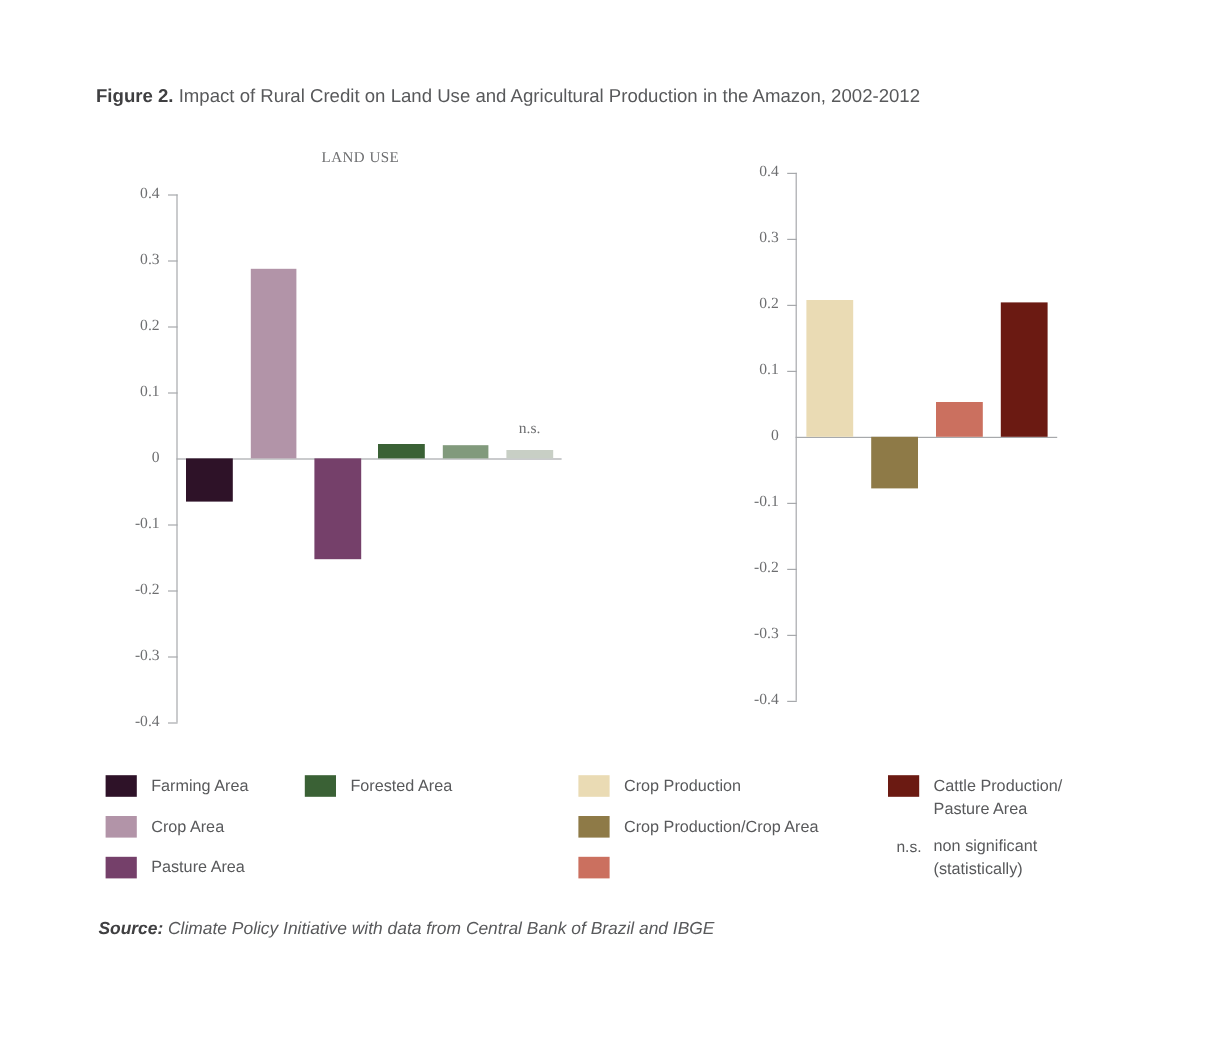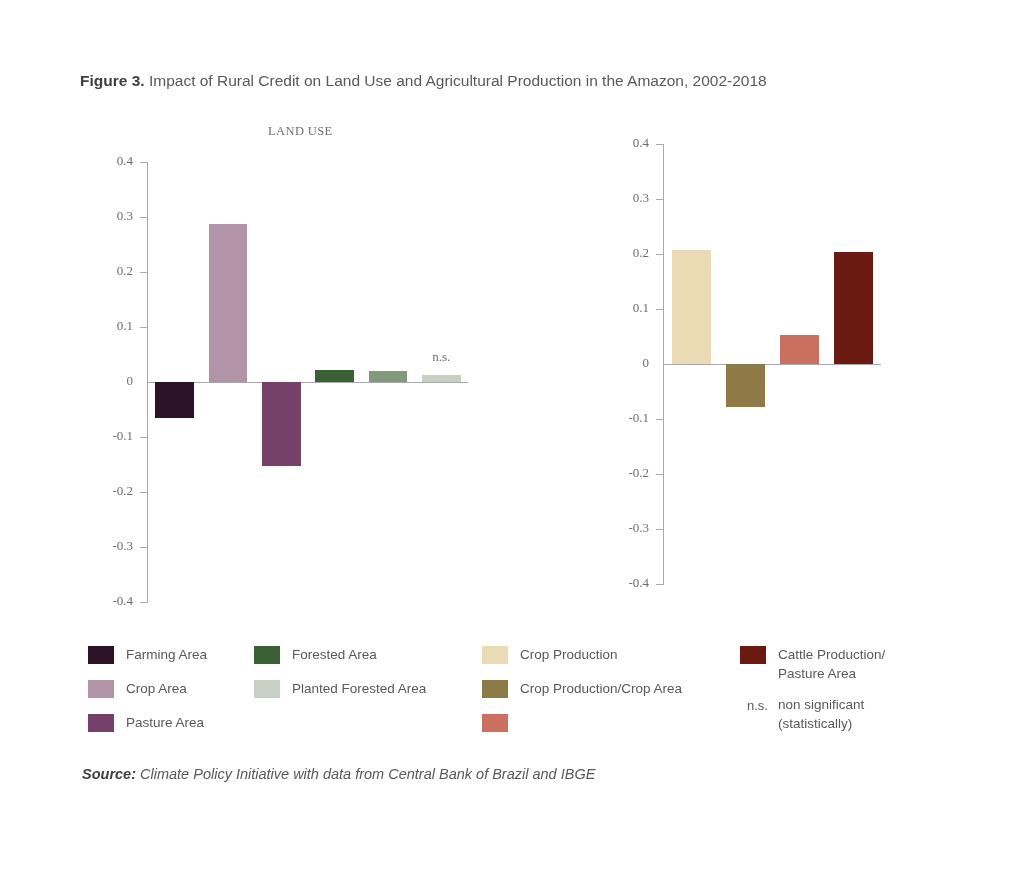--- a/index.html
+++ b/index.html
@@ -188,22 +188,22 @@
     font-weight: bold;
     font-style: italic;
     color: #3f3f41;
     text-align: center;
   }
 </style>
 </head>
 <body>
 
 <div id="figure-title">
-  <span class="fig-label">Figure 3.</span>
-  <span class="fig-text">Impact of Rural Credit on Land Use and Agricultural Production in the Amazon, 2002-2018</span>
+  <span class="fig-label">Figure 2.</span>
+  <span class="fig-text">Impact of Rural Credit on Land Use and Agricultural Production in the Amazon, 2002-2012</span>
 </div>
 
 <div class="panel" id="panel-land-use">
   <div class="panel-title">LAND USE</div>
   <div class="plot">
     <div class="y-axis-line"></div>
     <div class="zero-line"></div>
     <div class="ticks" id="ticks-0">
         <div class="tick" style="top: 0px;">
           <span class="tick-label">0.4</span>
@@ -320,24 +320,20 @@
       <div class="legend-item">
         <span class="legend-swatch" style="background: rgb(117, 64, 106);"></span>
         <span class="legend-label">Pasture Area</span>
       </div>
     </div>
   <div class="legend-col" id="legend-col-1">
       <div class="legend-item">
         <span class="legend-swatch" style="background: rgb(58, 97, 53);"></span>
         <span class="legend-label">Forested Area</span>
       </div>
-      <div class="legend-item">
-        <span class="legend-swatch" style="background: rgb(200, 207, 197);"></span>
-        <span class="legend-label">Planted Forested Area</span>
-      </div>
     </div>
   <div class="legend-col" id="legend-col-2">
       <div class="legend-item">
         <span class="legend-swatch" style="background: rgb(234, 219, 180);"></span>
         <span class="legend-label">Crop Production</span>
       </div>
       <div class="legend-item">
         <span class="legend-swatch" style="background: rgb(142, 122, 71);"></span>
         <span class="legend-label">Crop Production/Crop Area</span>
       </div>

